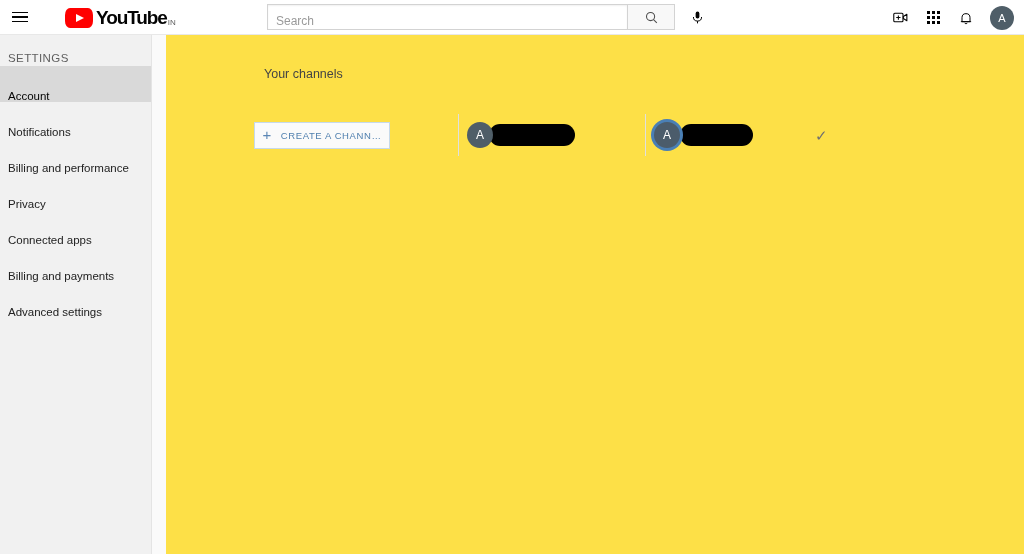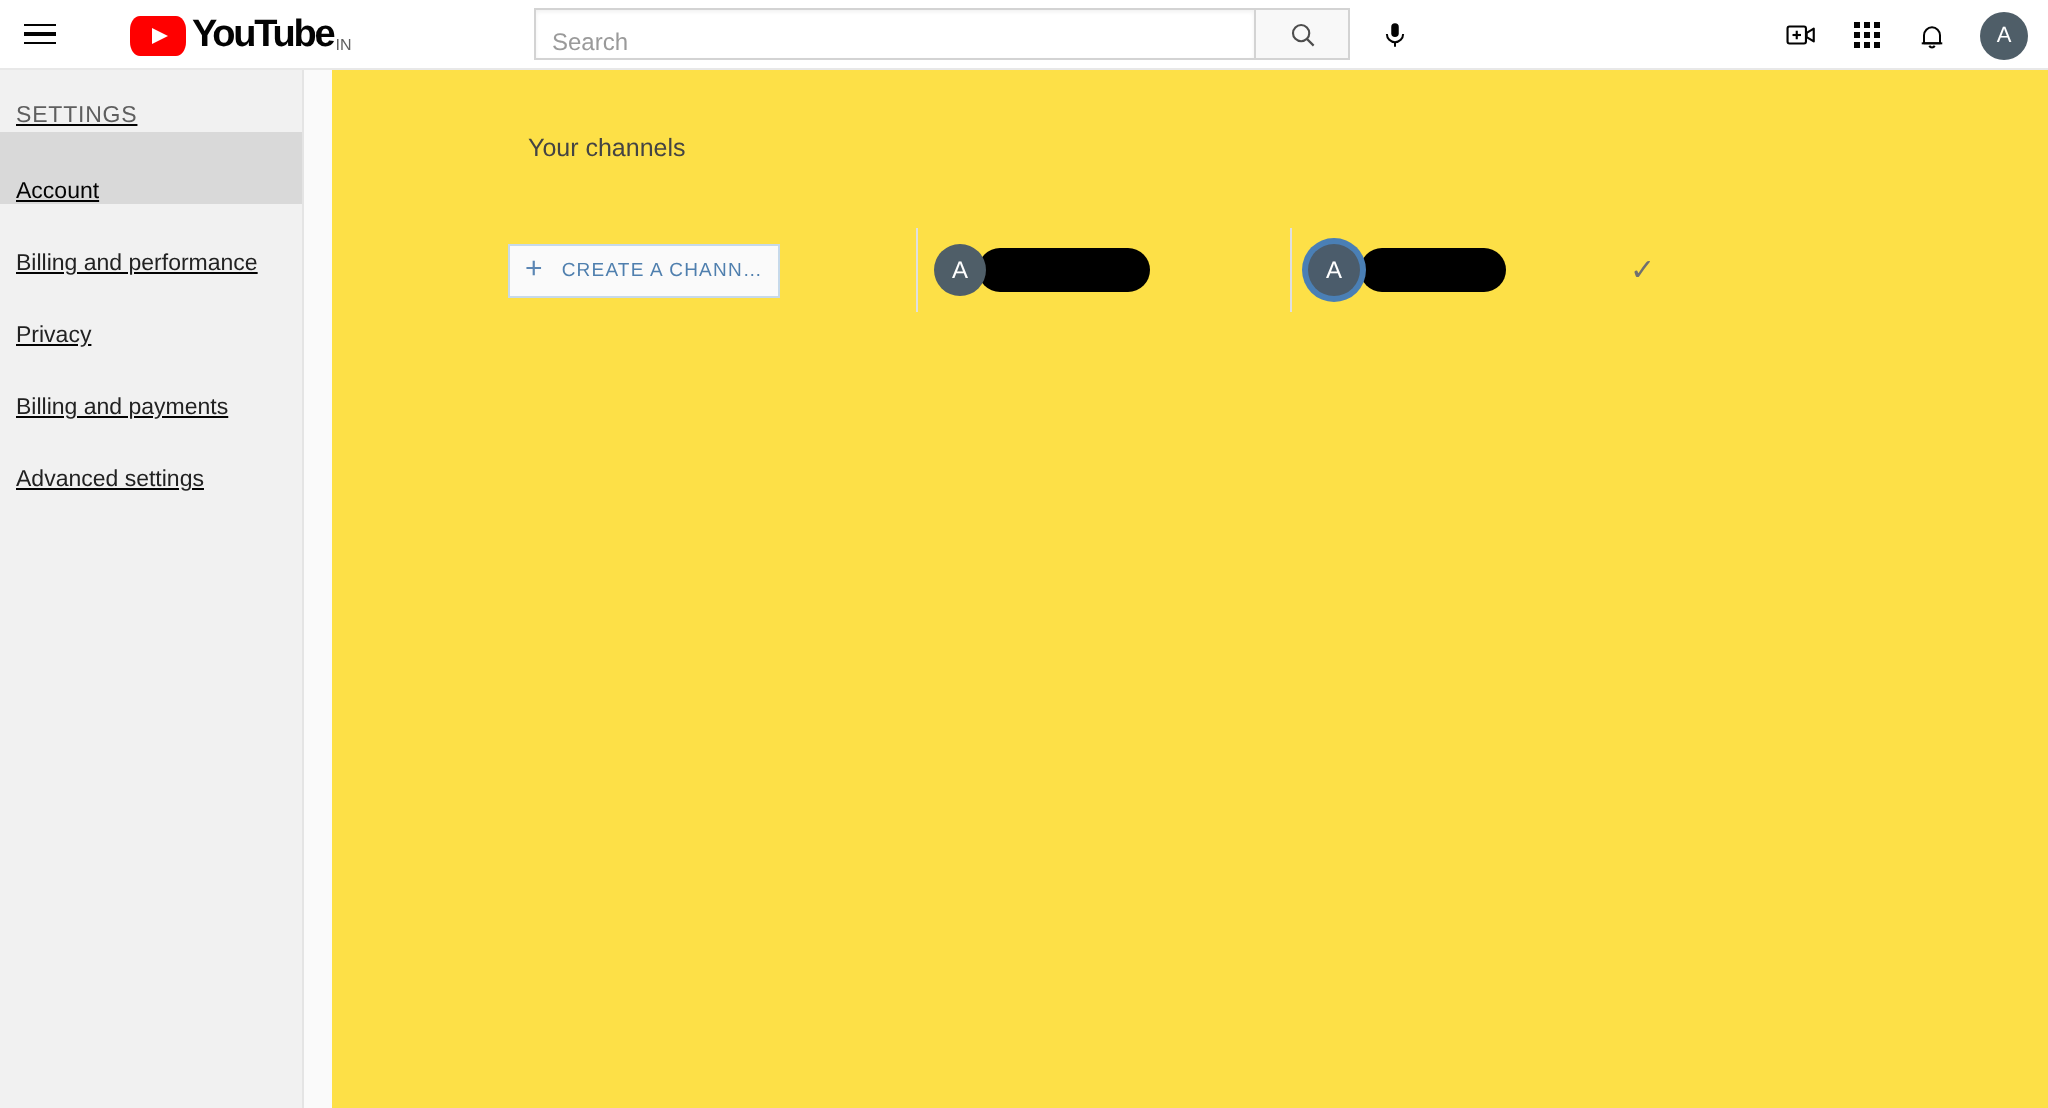--- a/index.html
+++ b/index.html
@@ -180,21 +180,20 @@
 
   
   .sidebar {
     position: absolute;
     top: 35px; left: 0;
     width: 152px;
     height: 519px;
     background: #f1f1f1;
     border-right: 1px solid #e4e4e4;
     box-sizing: border-box;
-    text-decoration: underline;
   }
   .sidebar-title {
     font-size: 11.5px;
     color: #5f5f5f;
     letter-spacing: 0.4px;
     padding: 17px 0 0 8px;
   }
   .sb-item {
     height: 36px;
     display: flex;
@@ -369,24 +368,30 @@
   </div>
 </div>
 
 <div class="sidebar">
   <div class="sidebar-title">SETTINGS</div>
   <div class="sb-spacer"></div>
   <div class="sb-item selected">
     <span>Account</span>
   </div>
   <div class="sb-item">
+    <span>Notifications</span>
+  </div>
+  <div class="sb-item">
     <span>Billing and performance</span>
   </div>
   <div class="sb-item">
     <span>Privacy</span>
+  </div>
+  <div class="sb-item">
+    <span>Connected apps</span>
   </div>
   <div class="sb-item">
     <span>Billing and payments</span>
   </div>
   <div class="sb-item">
     <span>Advanced settings</span>
   </div>
 </div>
 
 <div class="main">

